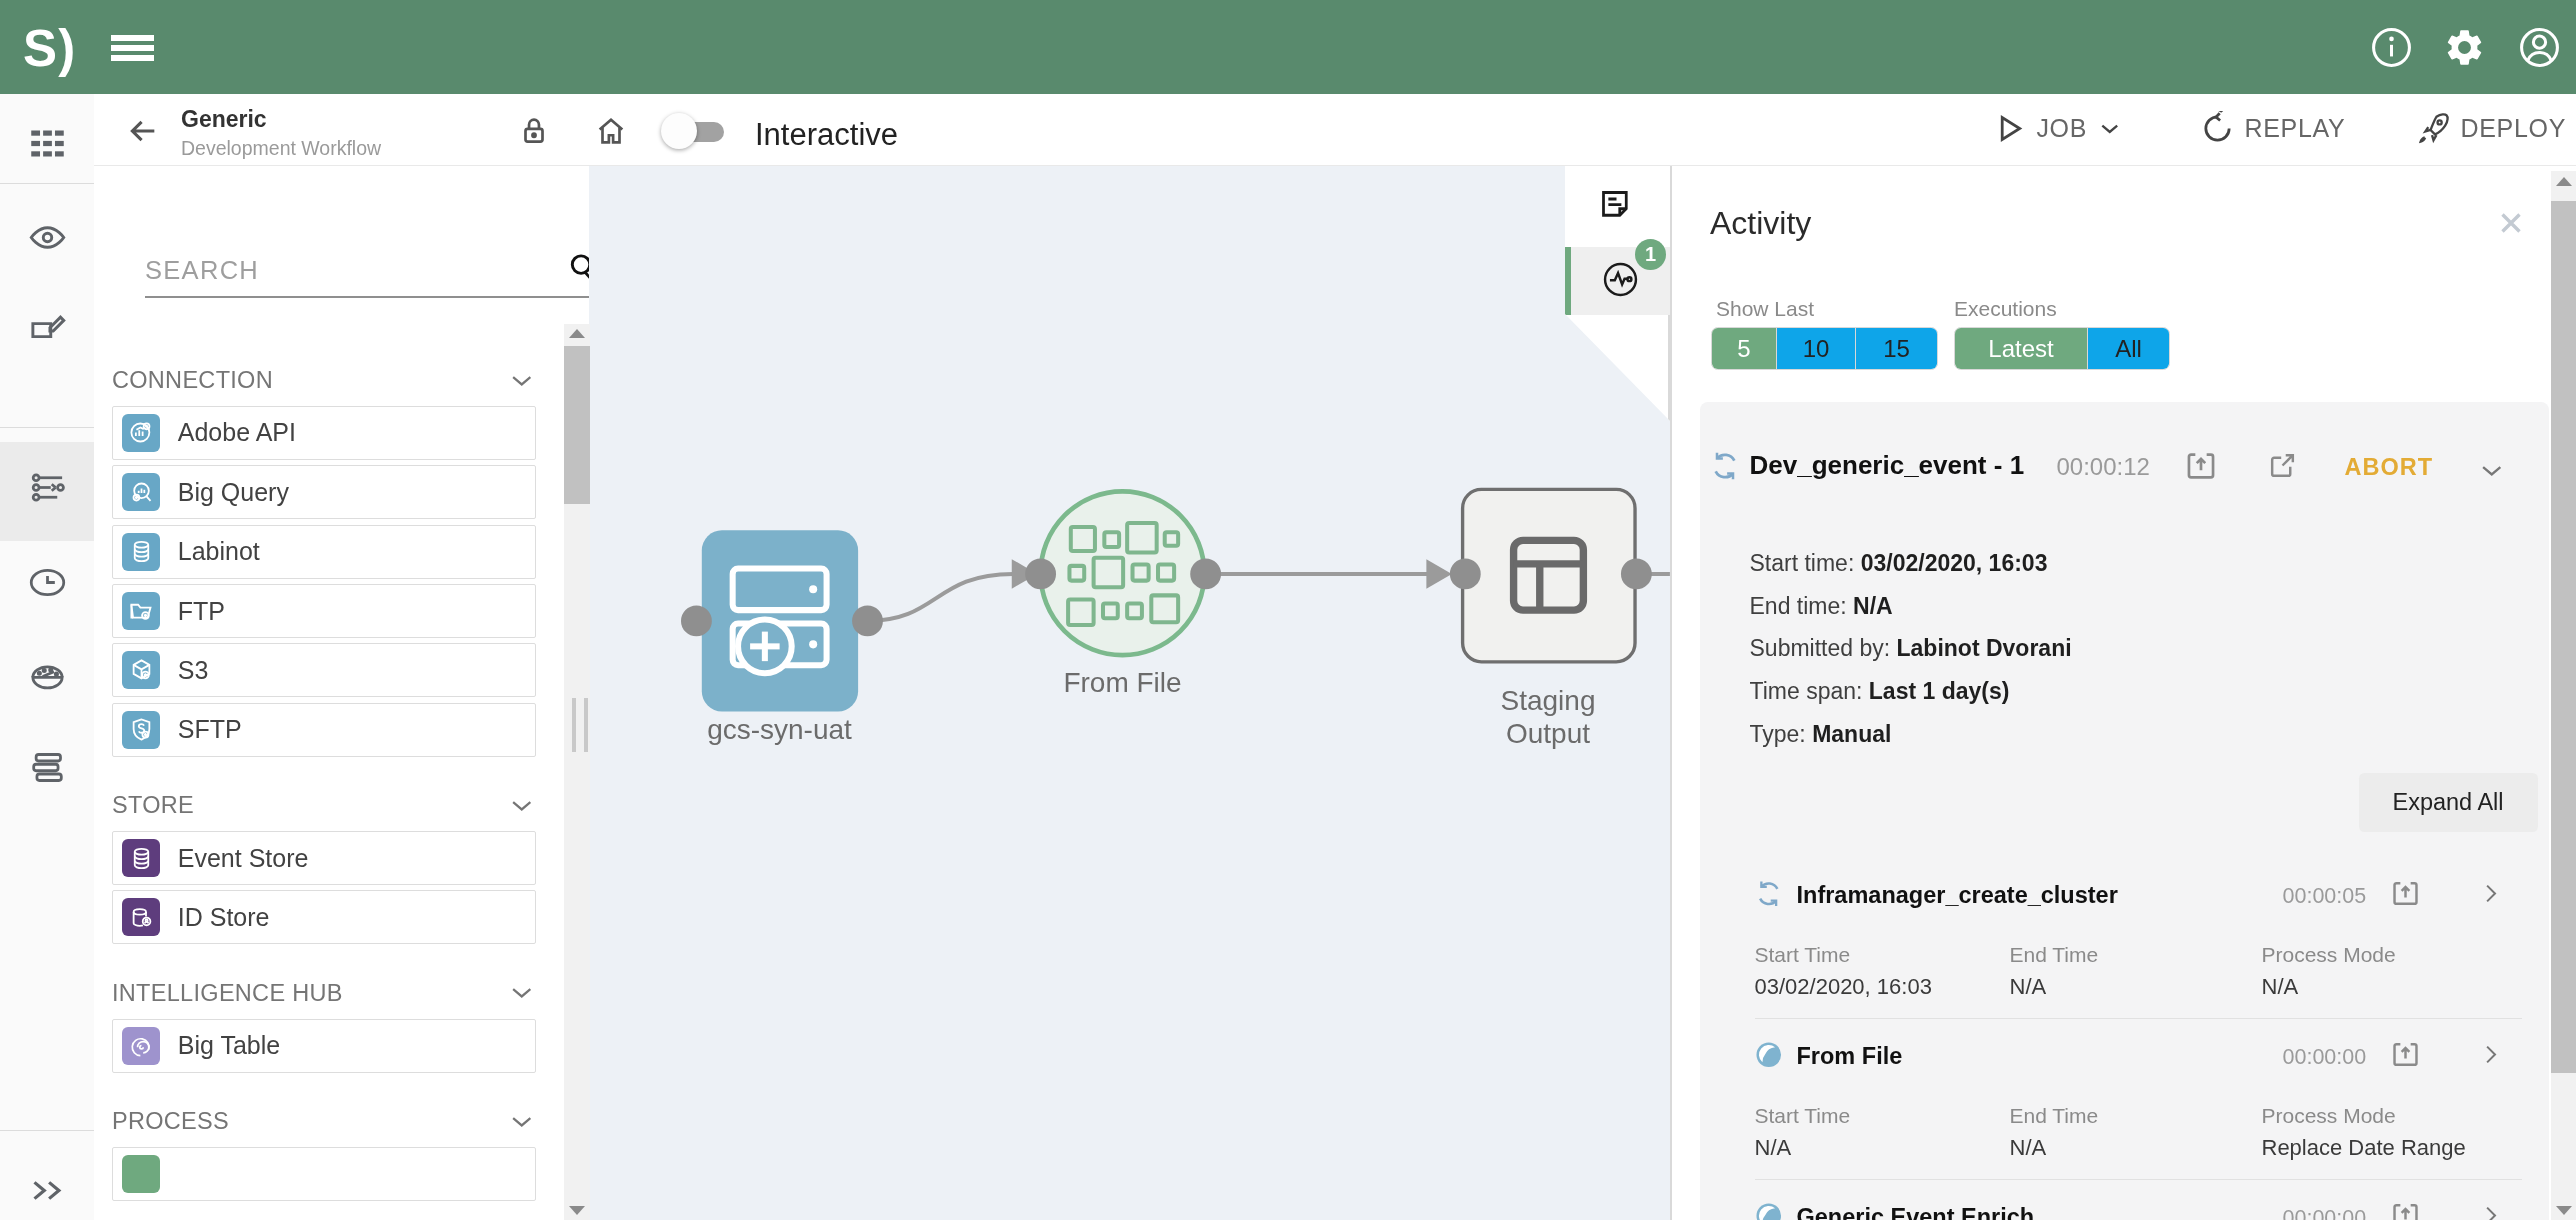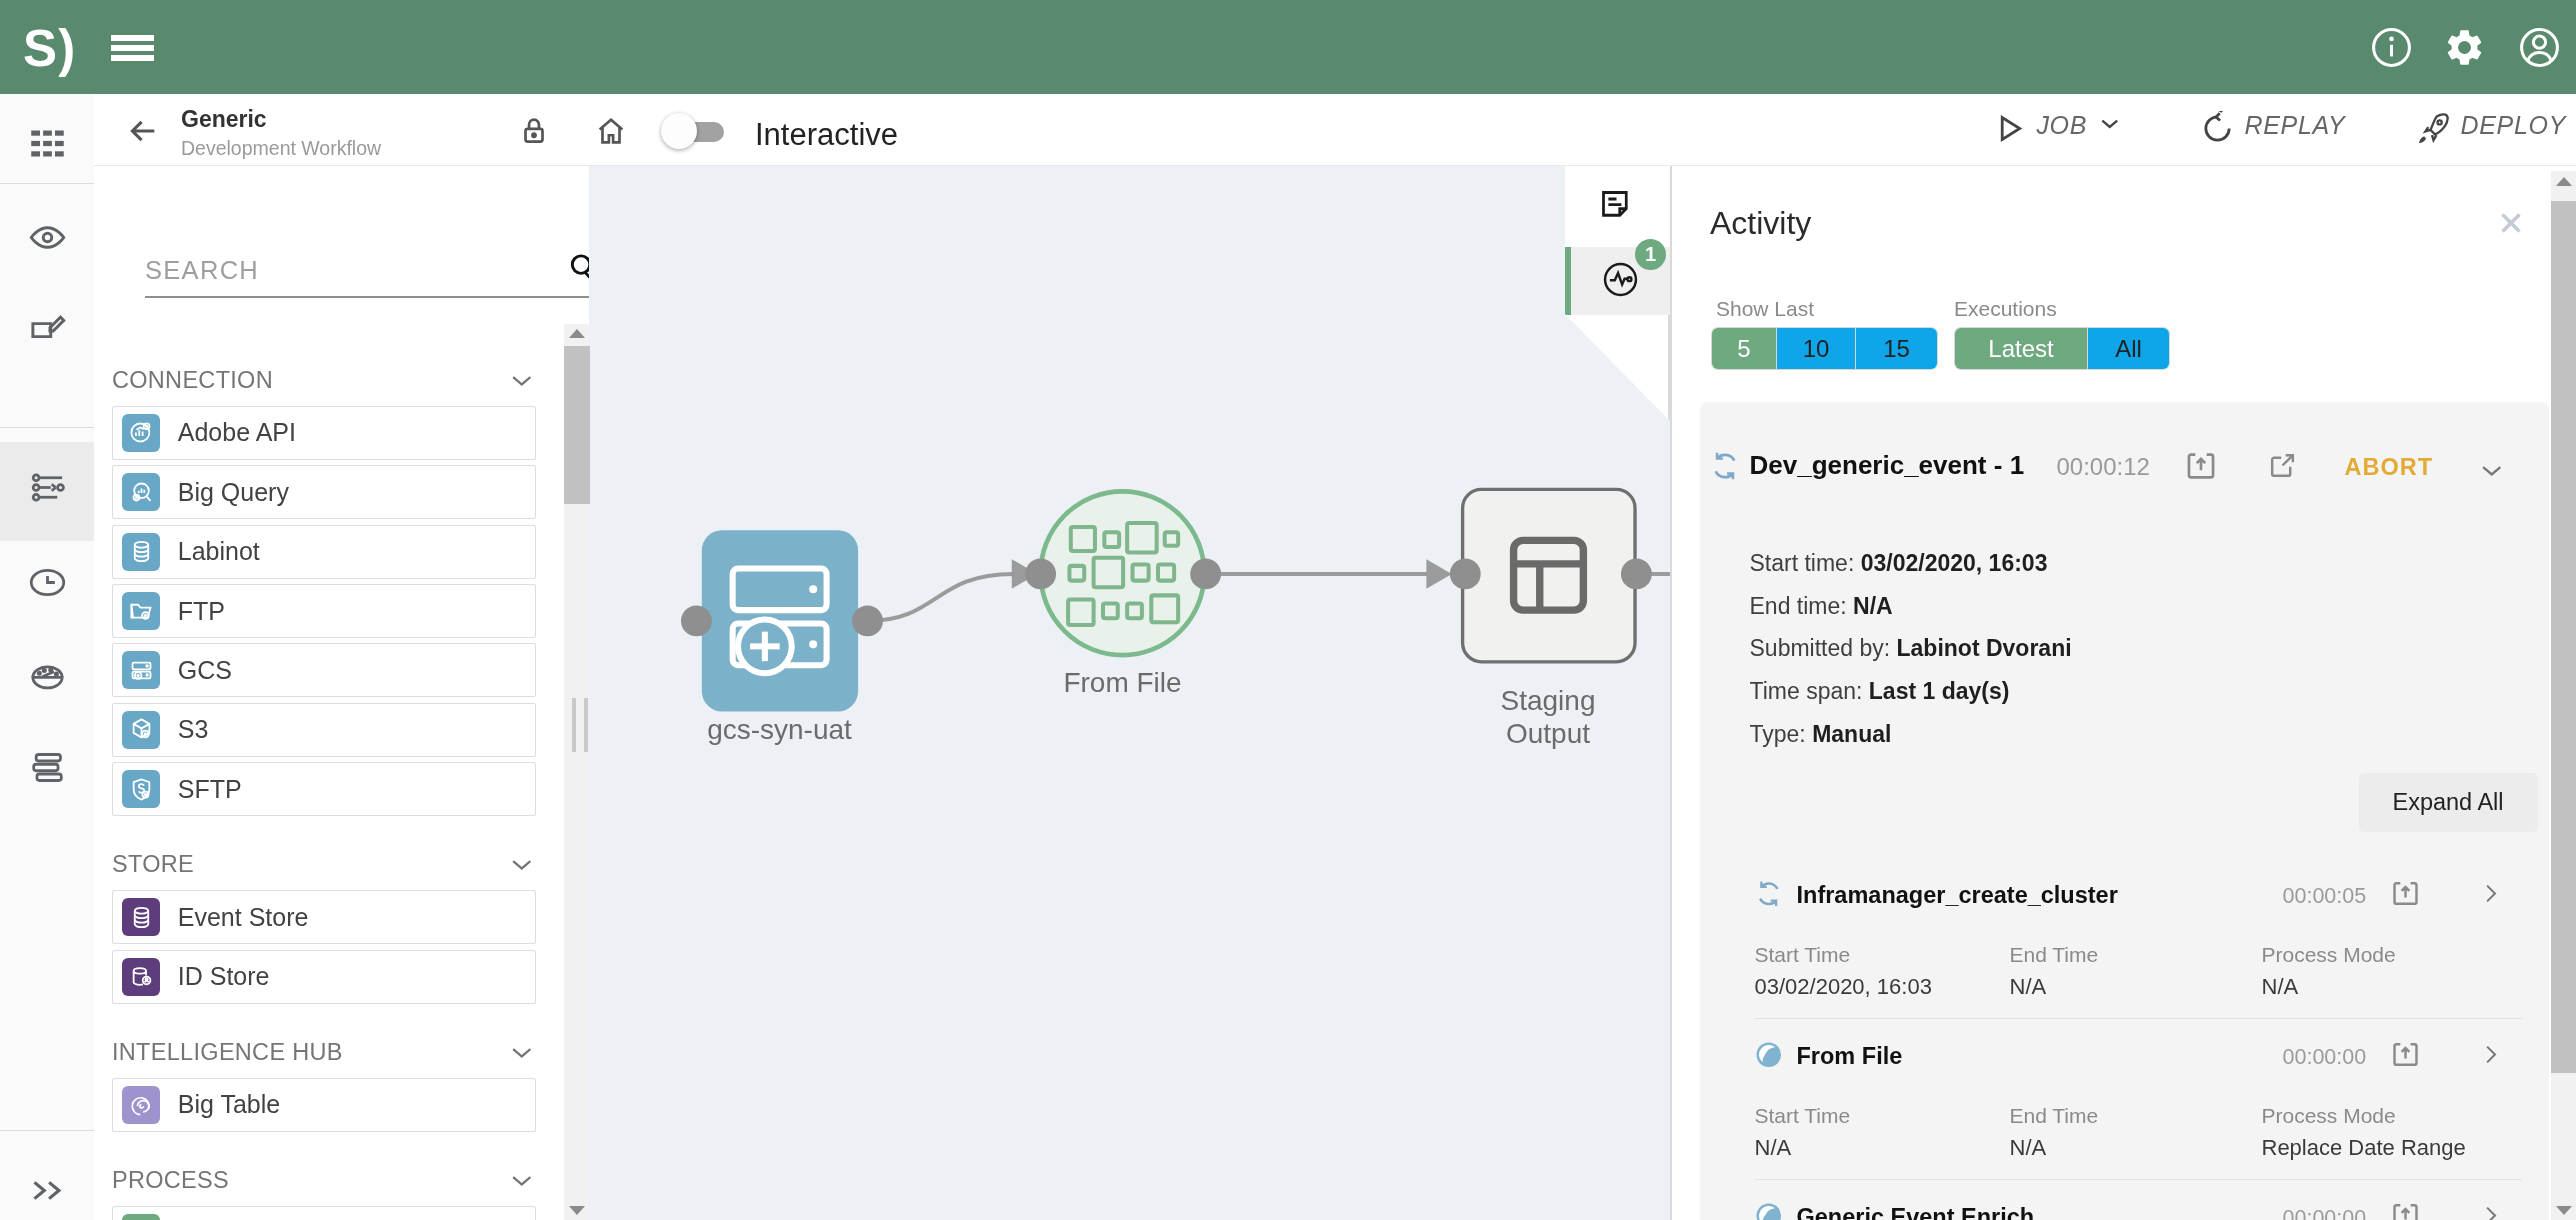--- a/index.html
+++ b/index.html
@@ -20,22 +20,22 @@
   .back { position:absolute; left:32px; top:20px; width:34px; height:34px; color:#555; cursor:pointer; }
   .wf-title { position:absolute; left:87px; top:12px; }
   .wf-title .t1 { font-size:23px; font-weight:bold; color:#333; }
   .wf-title .t2 { font-size:19.5px; color:#9a9a9a; margin-top:4px; }
   .tb-ic { position:absolute; top:20px; width:34px; height:34px; color:#555; cursor:pointer; }
   .switch { position:absolute; left:567px; top:24px; width:67px; height:27px; cursor:pointer; }
   .switch .track { position:absolute; left:9.4px; top:4px; width:54px; height:20px; border-radius:10.7px; background:#a2a2a2; }
   .switch .knob { position:absolute; left:0; top:-5.4px; width:36px; height:36px; border-radius:50%;
     background:#fdfdfd; box-shadow:0 1.3px 4px rgba(0,0,0,.35); }
   .inter-label { position:absolute; left:661px; top:23px; font-size:31px; color:#222; }
-  .tb-btn { position:absolute; top:17.4px; display:flex; align-items:flex-start; gap:9.4px; color:#666;
-    font-size:25px; letter-spacing:0.7px; cursor:pointer;font-style:italic; }
+  .tb-btn { position:absolute; top:17.4px; display:flex; align-items:center; gap:9.4px; color:#666;
+    font-size:25px; letter-spacing:0.7px; cursor:pointer; }
   .tb-btn svg { width:35px; height:35px; color:#444; }
 
   
   .rail { position:absolute; left:0; top:94px; width:94px; height:1126px; background:#fafafa; z-index:20; }
   .rail-ic { position:absolute; left:27.5px; width:39px; height:39px; color:#5f6368; cursor:pointer; }
   .rail-div { position:absolute; left:0; width:94px; height:1.3px; background:#dcdcdc; }
   .rail-active { position:absolute; left:0; top:348px; width:94px; height:99px; background:#ebebeb; }
 
   
   .palette { position:absolute; left:94px; top:166px; width:495px; height:1054px; background:#fff;
@@ -369,33 +369,20 @@
               <path d="M3 6v11.5h1.5"></path>
               <circle cx="15.5" cy="15.5" r="3"></circle>
               <path d="M15.5 14v3M14 15.5h3"></path>
             </svg>
         </span>
         <span class="pi-label">FTP</span>
       </div>
       <div class="pi">
         <span class="pi-ic c-conn">
           <svg viewBox="0 0 24 24" fill="none" stroke="#fff" stroke-width="1.6">
-              <rect x="4" y="5" width="16" height="6" rx="1.2"></rect>
-              <rect x="4" y="13" width="16" height="6" rx="1.2"></rect>
-              <circle cx="17" cy="8" r=".8" fill="#fff"></circle>
-              <circle cx="17" cy="16" r=".8" fill="#fff"></circle>
-              <circle cx="9" cy="16.5" r="3"></circle>
-              <path d="M9 15v3M7.5 16.5h3"></path>
-            </svg>
-        </span>
-        <span class="pi-label">GCS</span>
-      </div>
-      <div class="pi">
-        <span class="pi-ic c-conn">
-          <svg viewBox="0 0 24 24" fill="none" stroke="#fff" stroke-width="1.6">
               <path d="M12 3 5 7v8l7 4 7-4V7z"></path>
               <path d="M5 7l7 4 7-4M12 11v8"></path>
               <circle cx="15.5" cy="16" r="3"></circle>
               <path d="M15.5 14.5v3M14 16h3"></path>
             </svg>
         </span>
         <span class="pi-label">S3</span>
       </div>
       <div class="pi">
         <span class="pi-ic c-conn">

